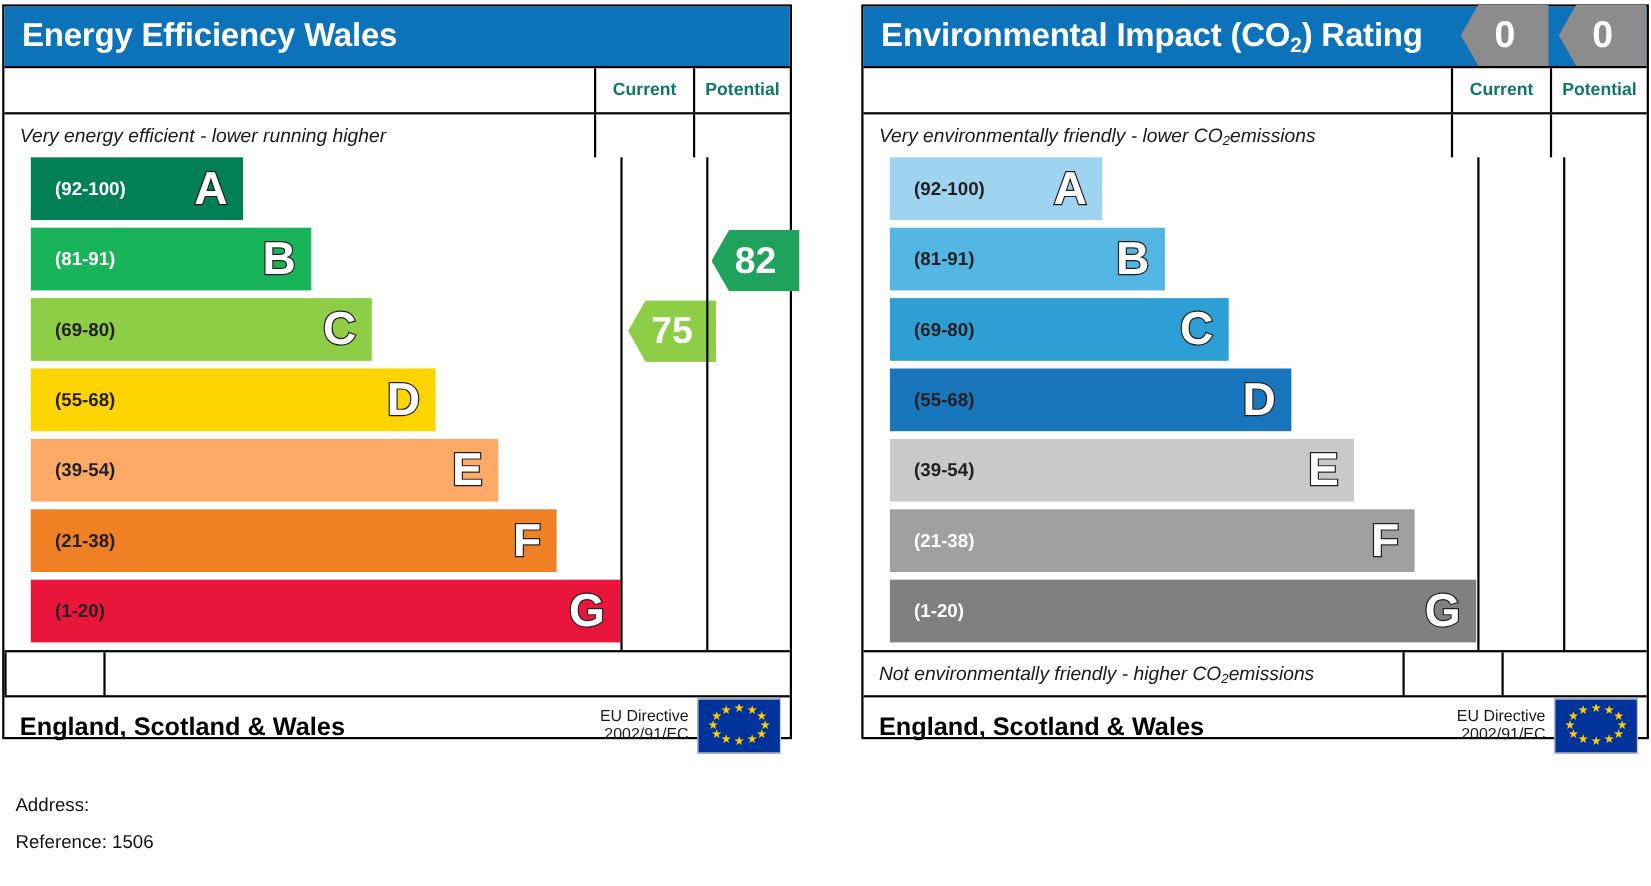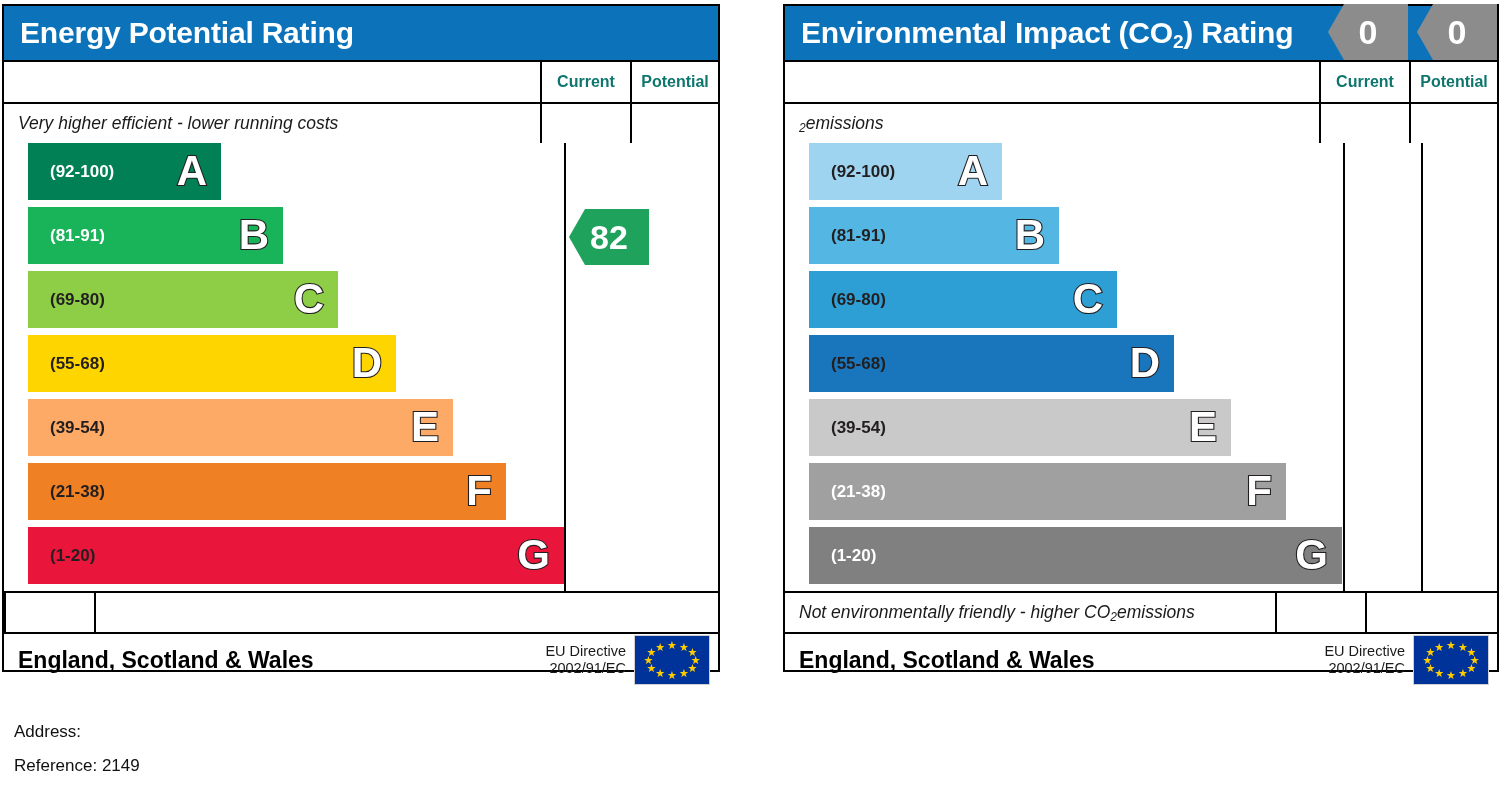--- a/index.html
+++ b/index.html
@@ -85,31 +85,31 @@
   .meta.ref{top:756px;}
 </style>
 </head>
 <body>
 
 <div class="stage">
 
   <div class="epc left">
 
     <div class="title-bar">
-      <div class="title-text">Energy Potential Rating</div>
+      <div class="title-text">Energy Efficiency Wales</div>
     </div>
 
     <div class="colhead">
       <div class="spacer" style="width:536px"></div>
       <div class="ch" style="width:90px">Current</div>
       <div class="ch" style="width:88px">Potential</div>
     </div>
 
     <div class="caprow">
-      <div class="captext" style="width:536px">Very higher efficient - lower running costs</div>
+      <div class="captext" style="width:536px">Very energy efficient - lower running higher</div>
       <div class="cl" style="width:90px"></div>
       <div class="cl" style="width:88px"></div>
     </div>
 
     <div class="bands-wrap">
       <div class="bands" style="width:536px">
 
         <div class="band" style="width:193px;background:#008054">
           <span class="range" style="color:#ffffff">(92-100)</span>
           <span class="letter">A</span>
@@ -139,20 +139,25 @@
           <span class="range" style="color:#231f20">(21-38)</span>
           <span class="letter">F</span>
         </div>
 
         <div class="band" style="width:536px;background:#e9153b">
           <span class="range" style="color:#231f20">(1-20)</span>
           <span class="letter">G</span>
         </div>
       </div>
 
+      <div class="col-cur" style="width:90px">
+        <div class="marker" style="background:#8dce46;top:130px;left:5px;width:80px;">
+          <span>75</span>
+        </div>
+      </div>
 
       <div class="col-pot" style="width:88px">
         <div class="marker" style="background:#1fa25b;top:66px;left:3px;width:80px;">
           <span>82</span>
         </div>
       </div>
     </div>
 
     <div class="caprow bottom">
       <div class="cl" style="width:90px"></div>
@@ -191,20 +196,21 @@
     </div>
 
     <div class="colhead">
       <div class="spacer" style="width:534px"></div>
       <div class="ch" style="width:90px">Current</div>
       <div class="ch" style="width:88px">Potential</div>
     </div>
 
     <div class="caprow">
       <div class="captext" style="width:534px">
+          <span>Very environmentally friendly - lower CO</span>
           <sub>2</sub>
           <span> emissions</span>
         </div>
       <div class="cl" style="width:90px"></div>
       <div class="cl" style="width:88px"></div>
     </div>
 
     <div class="bands-wrap">
       <div class="bands" style="width:534px">
 
@@ -284,15 +290,15 @@
   </div>
 
   <div class="marker topmost" style="background:#8c8c8c;left:1328px;top:4px;width:80px;">
     <span>0</span>
   </div>
   <div class="marker topmost" style="background:#8c8c8c;left:1417px;top:4px;width:80px;">
     <span>0</span>
   </div>
 
   <div class="meta addr">Address:</div>
-  <div class="meta ref">Reference: 2149</div>
+  <div class="meta ref">Reference: 1506</div>
 
 </div>
 
 </body></html>

